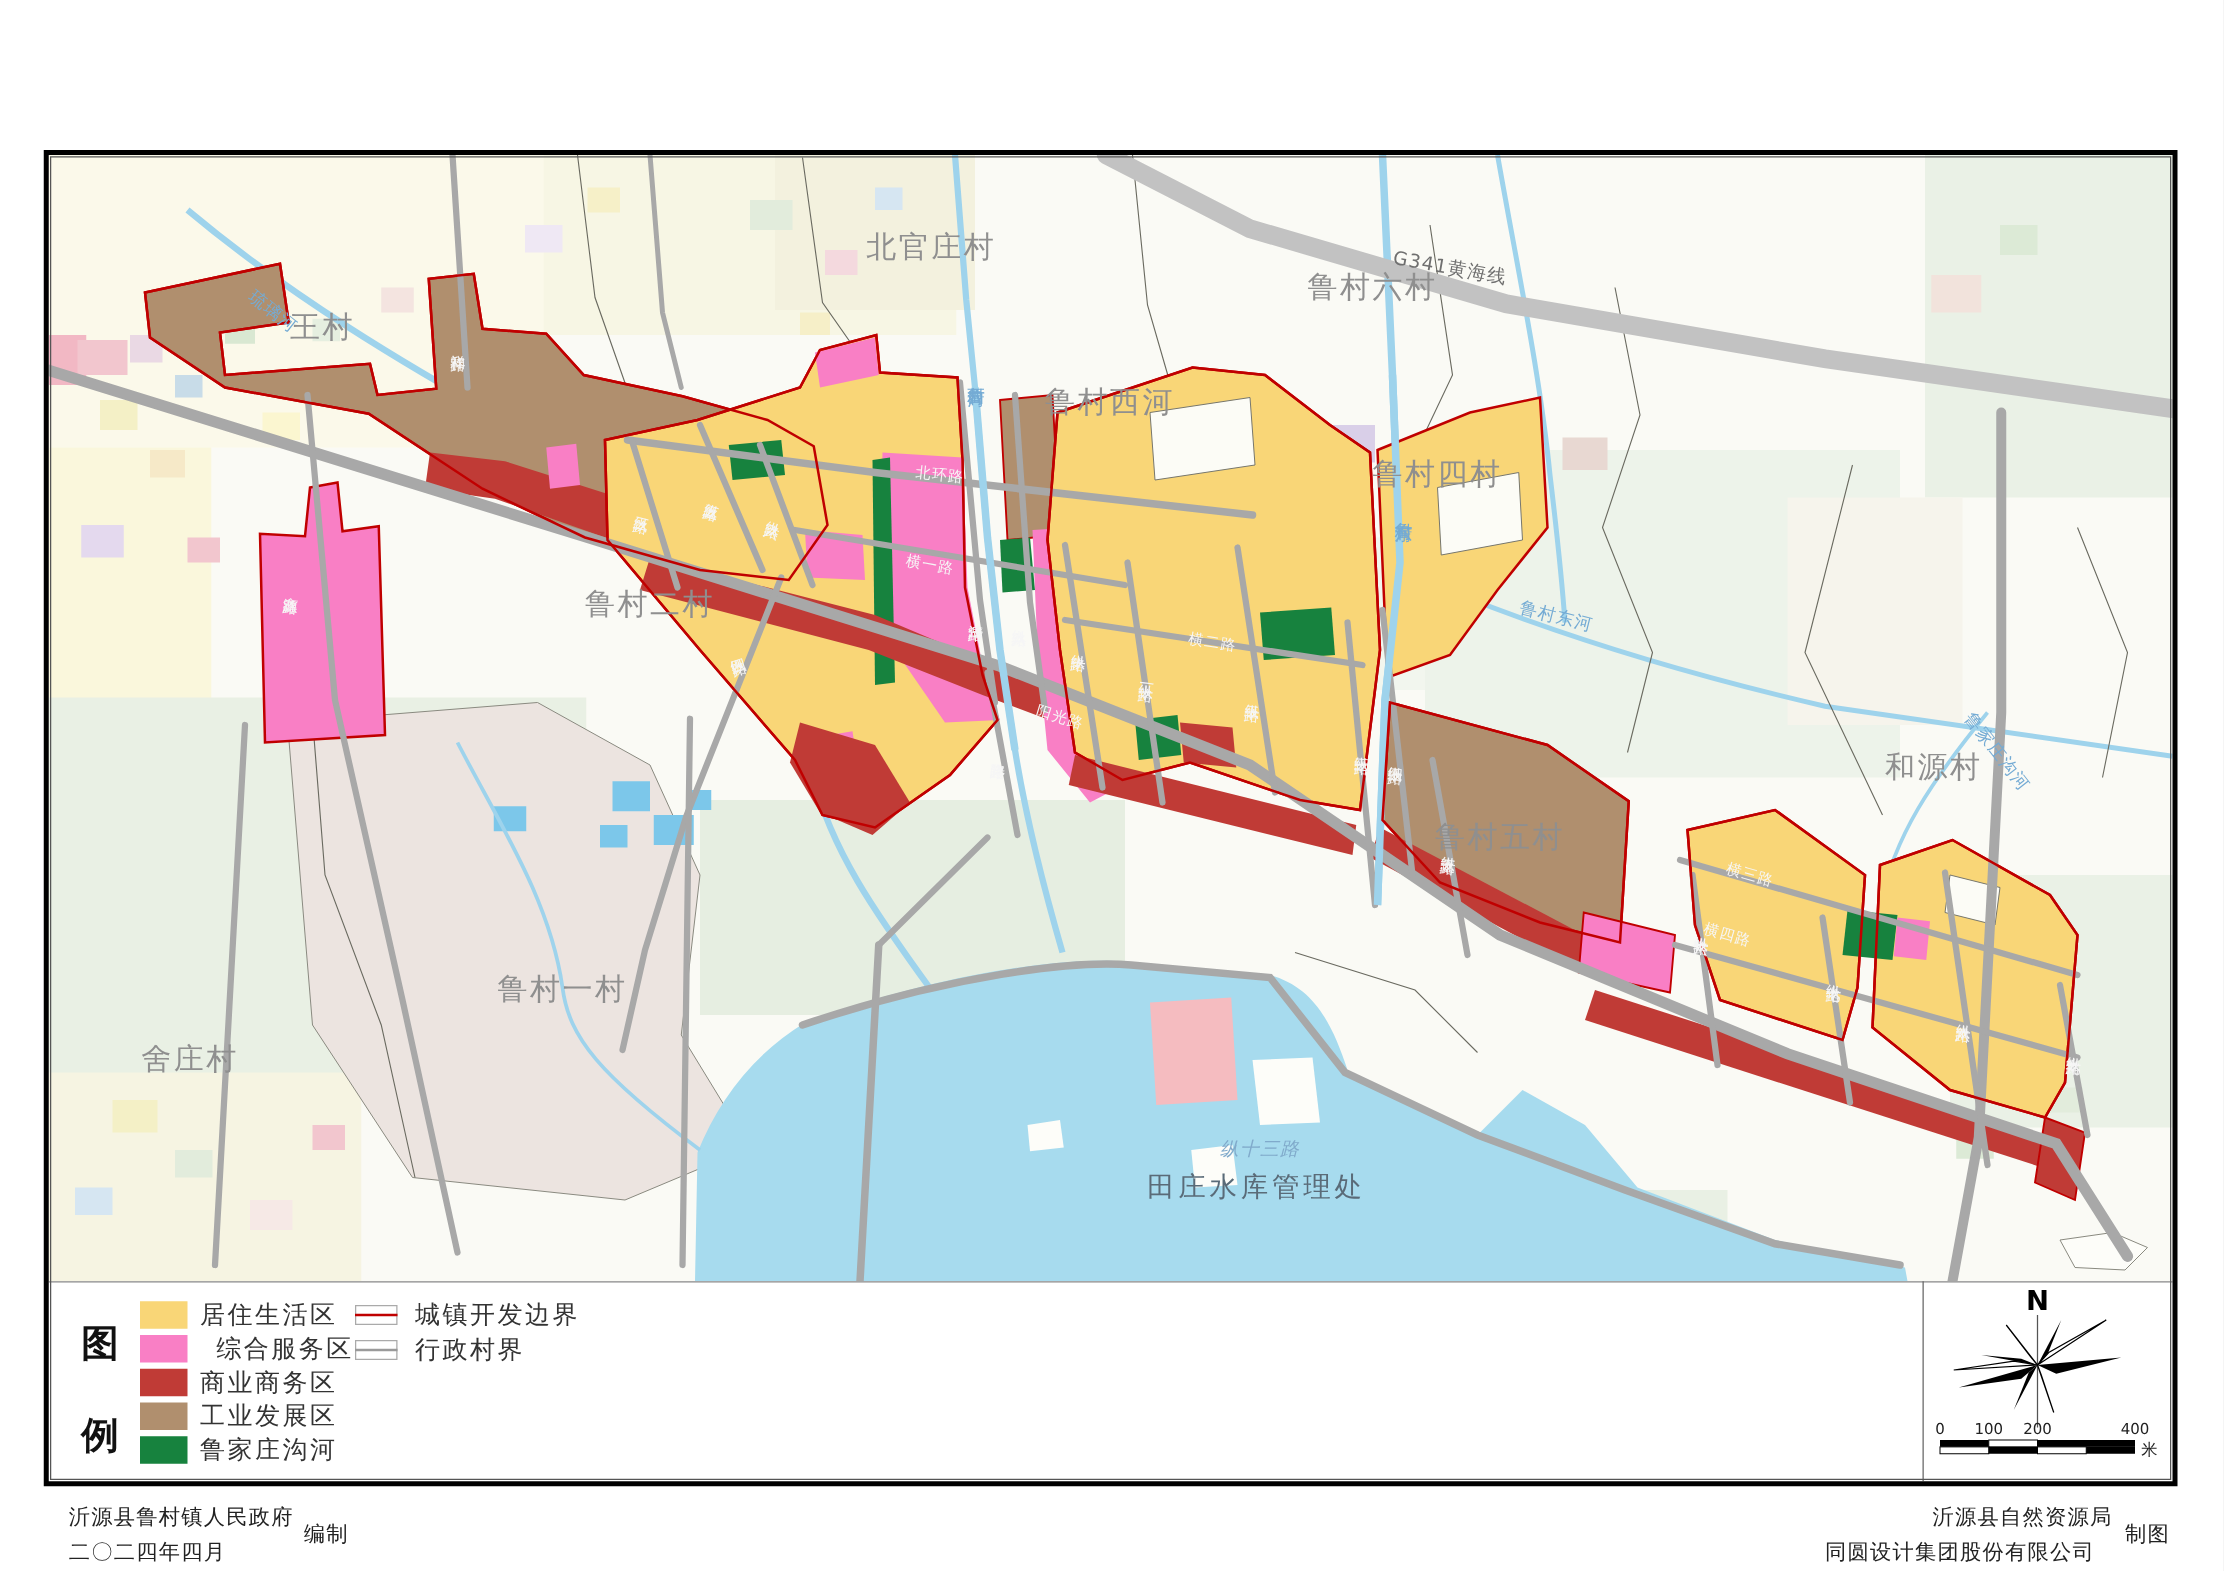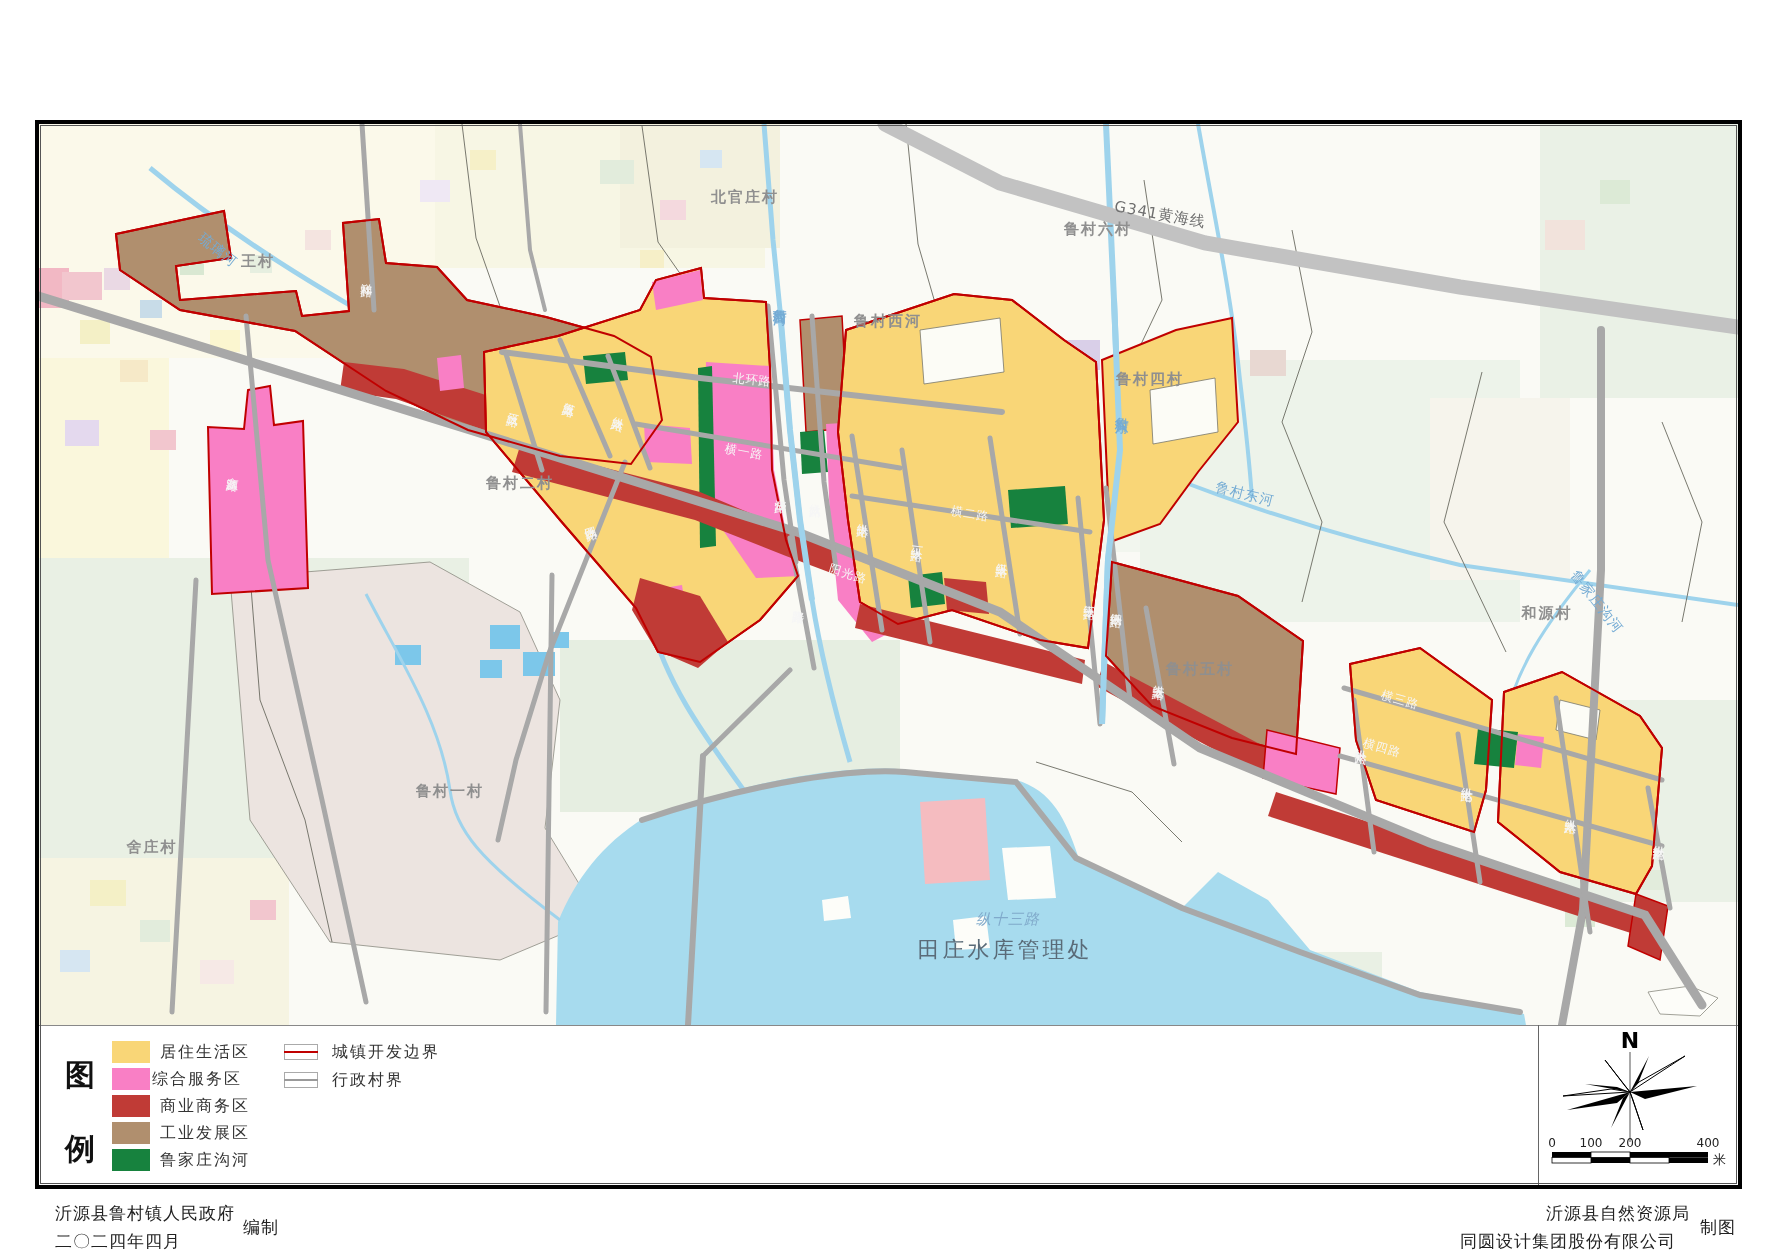--- a/index.html
+++ b/index.html
@@ -5,35 +5,35 @@
   html,body{margin:0;padding:0;background:#e8e8e8;}
   .sheet{position:relative;width:1779px;height:1257px;background:#ffffff;overflow:hidden;
          font-family:"DejaVu Sans","Liberation Sans",sans-serif;}
   .title{position:absolute;left:35px;top:14px;font-size:44px;font-weight:bold;color:#111;letter-spacing:2px;}
   .subtitle{position:absolute;right:39px;top:90px;font-size:25px;color:#111;letter-spacing:1px;}
   .frame{position:absolute;left:35px;top:120px;width:1707px;height:1069px;border:4px solid #000;box-sizing:border-box;}
   .innerline{position:absolute;left:40px;top:125px;width:1697px;height:1059px;border:1px solid #555;box-sizing:border-box;pointer-events:none;}
   .map-svg{position:absolute;left:39px;top:124px;width:1699px;height:901px;}
   
   .lbl{position:absolute;transform:translate(-50%,-50%);pointer-events:none;white-space:nowrap;line-height:1.05;}
-  .vil{color:#8f8f8f;font-size:15px;letter-spacing:2px;font-weight:bold;}
+  .vil{color:#8f8f8f;font-size:24px;letter-spacing:2px;}
   .riv{color:#74abd4;font-size:14px;letter-spacing:1px;}
   .rd{color:#f6f6f6;font-size:12px;letter-spacing:1px;}
   .rd-hwy{color:#6f6f6f;font-size:15px;letter-spacing:1px;}
   .vert{writing-mode:vertical-rl;}
   .wname{color:#80aacb;font-size:15px;font-style:italic;letter-spacing:1px;}
   .wmgmt{color:#5a6b78;font-size:22px;letter-spacing:3px;}
   
   .legendbar{position:absolute;left:39px;top:1025px;width:1699px;height:160px;background:#fff;border-top:1px solid #888;box-sizing:border-box;}
   .legend-divider{position:absolute;left:1538px;top:1025px;width:1px;height:160px;background:#666;}
   .leg-title{position:absolute;transform:translate(-50%,-50%);font-size:30px;font-weight:bold;color:#111;}
   .leg-swatch{position:absolute;width:38px;height:22px;transform:translate(0,-50%);}
   .leg-line-swatch{position:absolute;width:34px;height:16px;transform:translate(0,-50%);background:#fff;border:1px solid #aaa;box-sizing:border-box;}
   .leg-line-swatch .ln{position:absolute;left:-1px;right:-1px;top:50%;height:2px;transform:translateY(-50%);}
-  .leg-label{position:absolute;transform:translate(0,-50%);font-size:16px;color:#333;letter-spacing:2px;}
+  .leg-label{position:absolute;transform:translate(0,-50%);font-size:20px;color:#333;letter-spacing:2px;}
   .northscale{position:absolute;left:1545px;top:1030px;width:190px;height:150px;}
   
   .foot{position:absolute;font-size:17px;color:#222;letter-spacing:1px;}
   .foot-r{text-align:right;}
 </style>
 </head>
 <body>
 
 <div class="sheet">
 
@@ -278,21 +278,21 @@
 
   <div class="legendbar"></div>
   <div class="legend-divider"></div>
 
   <div class="leg-title" style="left:80px;top:1075px">图</div>
   <div class="leg-title" style="left:80px;top:1149px">例</div>
 
   <div class="leg-swatch" style="left: 112px; top: 1052px; background: rgb(249, 214, 119);"></div>
   <div class="leg-label" style="left:160px;top:1052px">居住生活区</div>
   <div class="leg-swatch" style="left: 112px; top: 1079px; background: rgb(249, 127, 197);"></div>
-  <div class="leg-label" style="left:152px;top:1079px">综合服务区</div>
+  <div class="leg-label" style="left:173px;top:1079px">综合服务区</div>
   <div class="leg-swatch" style="left: 112px; top: 1106px; background: rgb(192, 59, 54);"></div>
   <div class="leg-label" style="left:160px;top:1106px">商业商务区</div>
   <div class="leg-swatch" style="left: 112px; top: 1133px; background: rgb(176, 143, 110);"></div>
   <div class="leg-label" style="left:160px;top:1133px">工业发展区</div>
   <div class="leg-swatch" style="left: 112px; top: 1160px; background: rgb(23, 130, 62);"></div>
   <div class="leg-label" style="left:160px;top:1160px">鲁家庄沟河</div>
 
   <div class="leg-line-swatch" style="left:284px;top:1052px">
       <div class="ln" style="background: rgb(192, 0, 0);"></div>
     </div>

